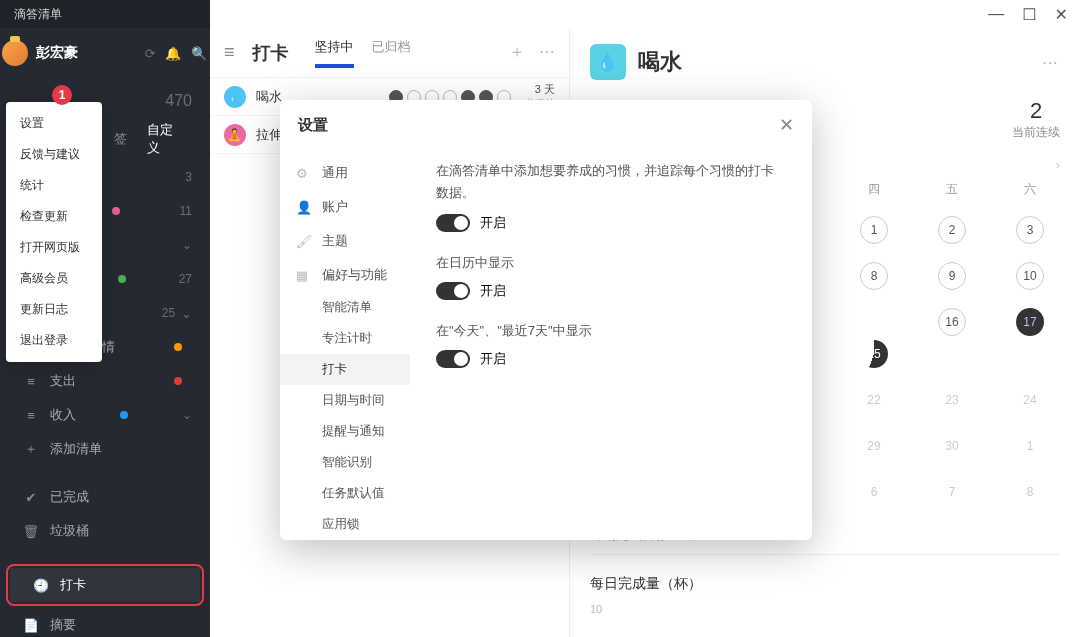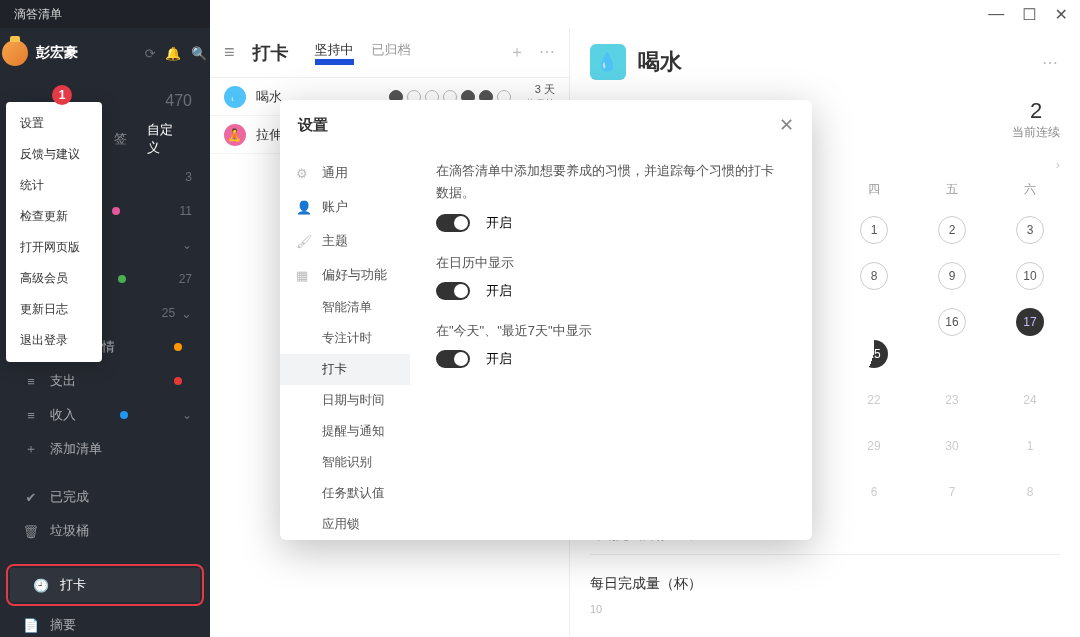--- a/index.html
+++ b/index.html
@@ -36,21 +36,21 @@
 .red-box { border: 2px solid #e63946; border-radius: 8px; padding: 2px; margin: 2px 6px; }
 
 .badge { position: absolute; width: 20px; height: 20px; border-radius: 50%; background: #e63946; color: #fff; font-size: 12px; display: flex; align-items: center; justify-content: center; z-index: 35; font-weight: bold; }
 
 
 .midcol { position: absolute; left: 210px; top: 28px; width: 360px; height: 609px; background: #fff; border-right: 1px solid #eee; }
 .midcol-head { display: flex; align-items: center; height: 50px; padding: 0 14px; gap: 18px; border-bottom: 1px solid #f0f0f0; }
 .hamburger { color: #888; font-size: 18px; }
 .midcol-title { font-size: 18px; font-weight: 600; color: #333; margin-right: 8px; }
 .mid-tabs { display: flex; gap: 18px; font-size: 13px; color: #999; }
-.mid-tabs span.active { color: #333; border-bottom: 6px solid #1d4ed8; padding-bottom: 0; }
+.mid-tabs span.active { color: #333; border-bottom: 4px solid #1d4ed8; padding-bottom: 8px; }
 .mid-tabs span { padding-bottom: 4px; }
 .mid-head-right { margin-left: auto; display: flex; gap: 14px; color: #bbb; font-size: 16px; }
 
 .habit-row { display: flex; align-items: center; height: 38px; padding: 0 14px; border-bottom: 1px solid #f4f4f4; }
 .habit-ic { width: 22px; height: 22px; border-radius: 50%; margin-right: 10px; display: flex; align-items: center; justify-content: center; color: #fff; font-size: 12px; }
 .habit-ic.blue { background: #4fc3f7; }
 .habit-ic.pink { background: #ec6aa0; }
 .habit-name { color: #333; font-size: 13px; flex: 1; }
 .habit-dots { display: flex; gap: 4px; margin-right: 14px; }
 .hd { width: 14px; height: 14px; border-radius: 50%; border: 1.5px solid #bbb; }
@@ -86,21 +86,21 @@
 .modal-title { font-size: 15px; font-weight: 600; color: #333; }
 .modal-close { margin-left: auto; color: #888; font-size: 18px; cursor: pointer; }
 .modal-body { display: flex; flex: 1; overflow: hidden; }
 .modal-side { width: 130px; padding: 6px 0; overflow-y: auto; }
 .ms-item { display: flex; align-items: center; padding: 8px 16px; font-size: 13px; color: #555; cursor: pointer; }
 .ms-item .ic { width: 18px; margin-right: 8px; color: #bbb; }
 .ms-sub { padding: 7px 16px 7px 42px; font-size: 12.5px; color: #555; cursor: pointer; }
 .ms-sub.active { background: #f2f3f5; color: #333; }
 .modal-content { flex: 1; padding: 10px 30px 10px 26px; }
 .mc-desc { font-size: 13px; color: #555; line-height: 1.7; }
-.toggle-row { display: flex; align-items: center; gap: 16px; margin: 10px 0 22px; font-size: 13px; }
+.toggle-row { display: flex; align-items: center; gap: 10px; margin: 10px 0 22px; font-size: 13px; }
 .toggle { width: 34px; height: 18px; border-radius: 9px; position: relative; cursor: pointer; }
 .toggle.on { background: #333; }
 .toggle .knob { position: absolute; top: 2px; width: 14px; height: 14px; border-radius: 50%; background: #fff; }
 .toggle.on .knob { right: 2px; }
 .mc-label { font-size: 13px; color: #555; }
 </style>
 </head>
 <body>
 
 <div class="titlebar">

